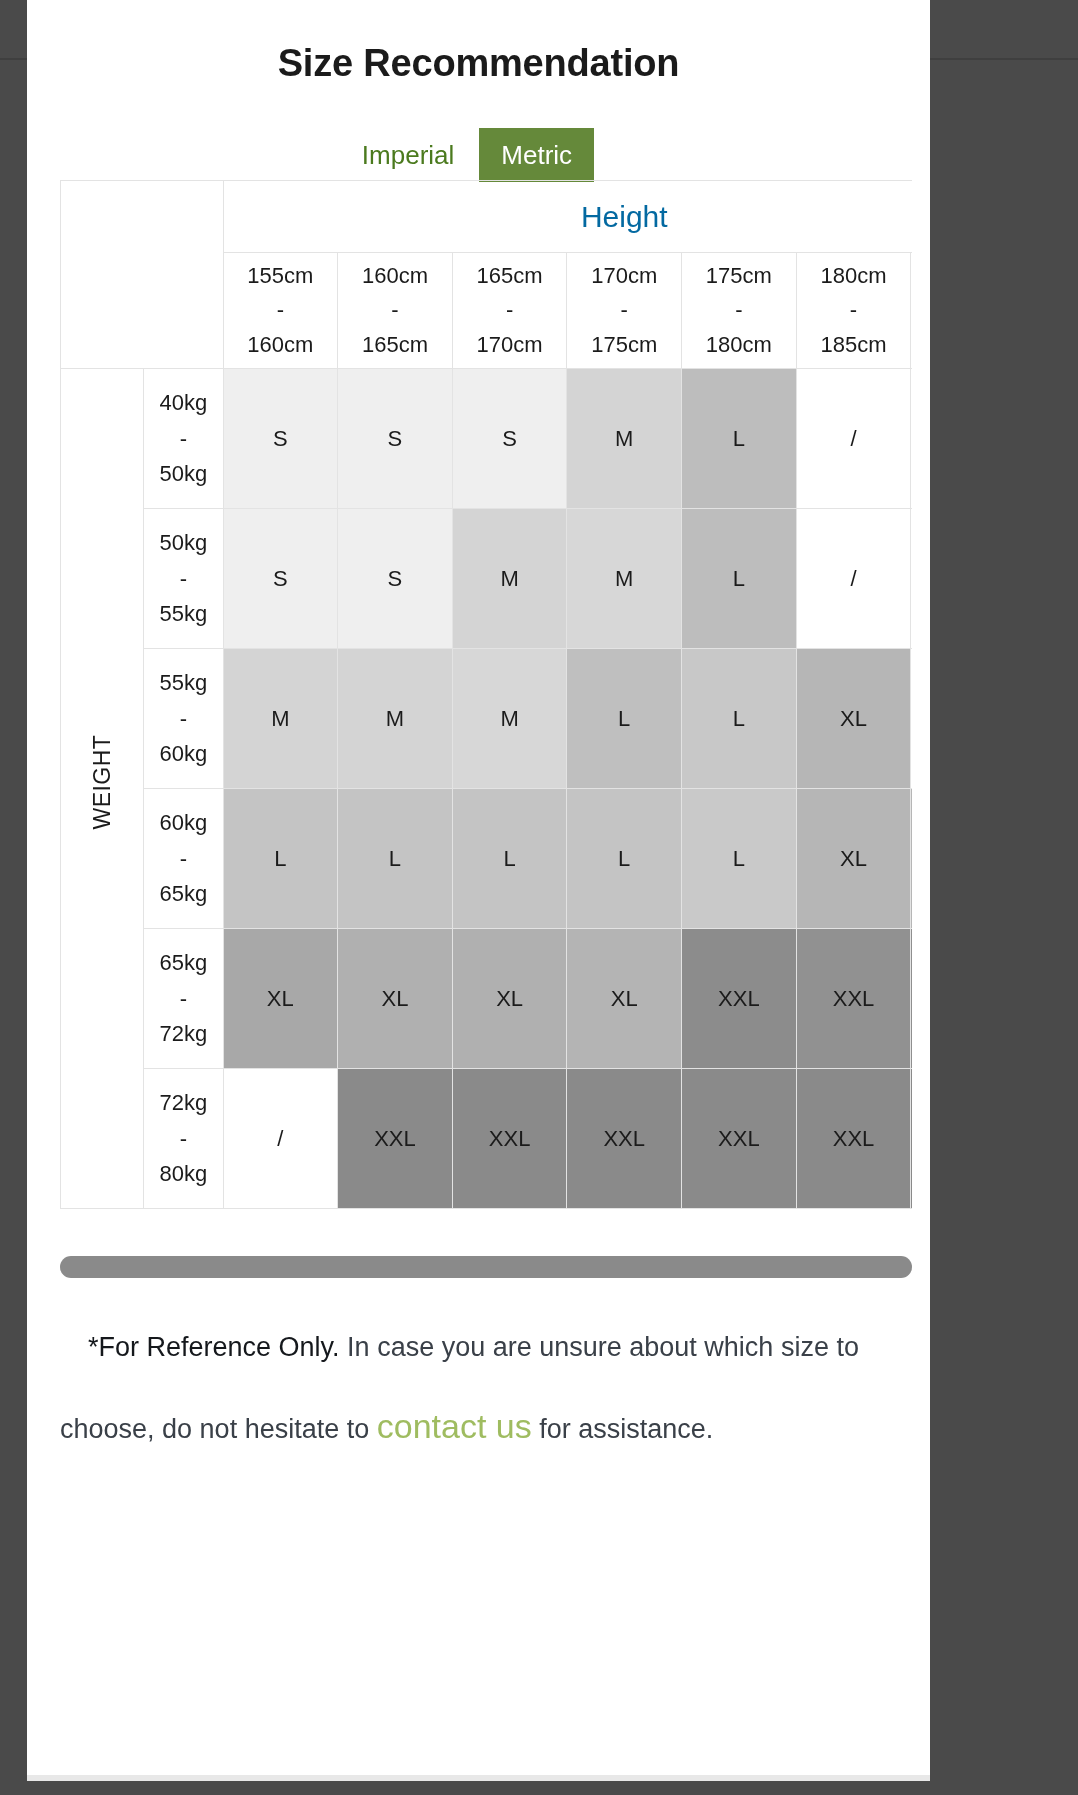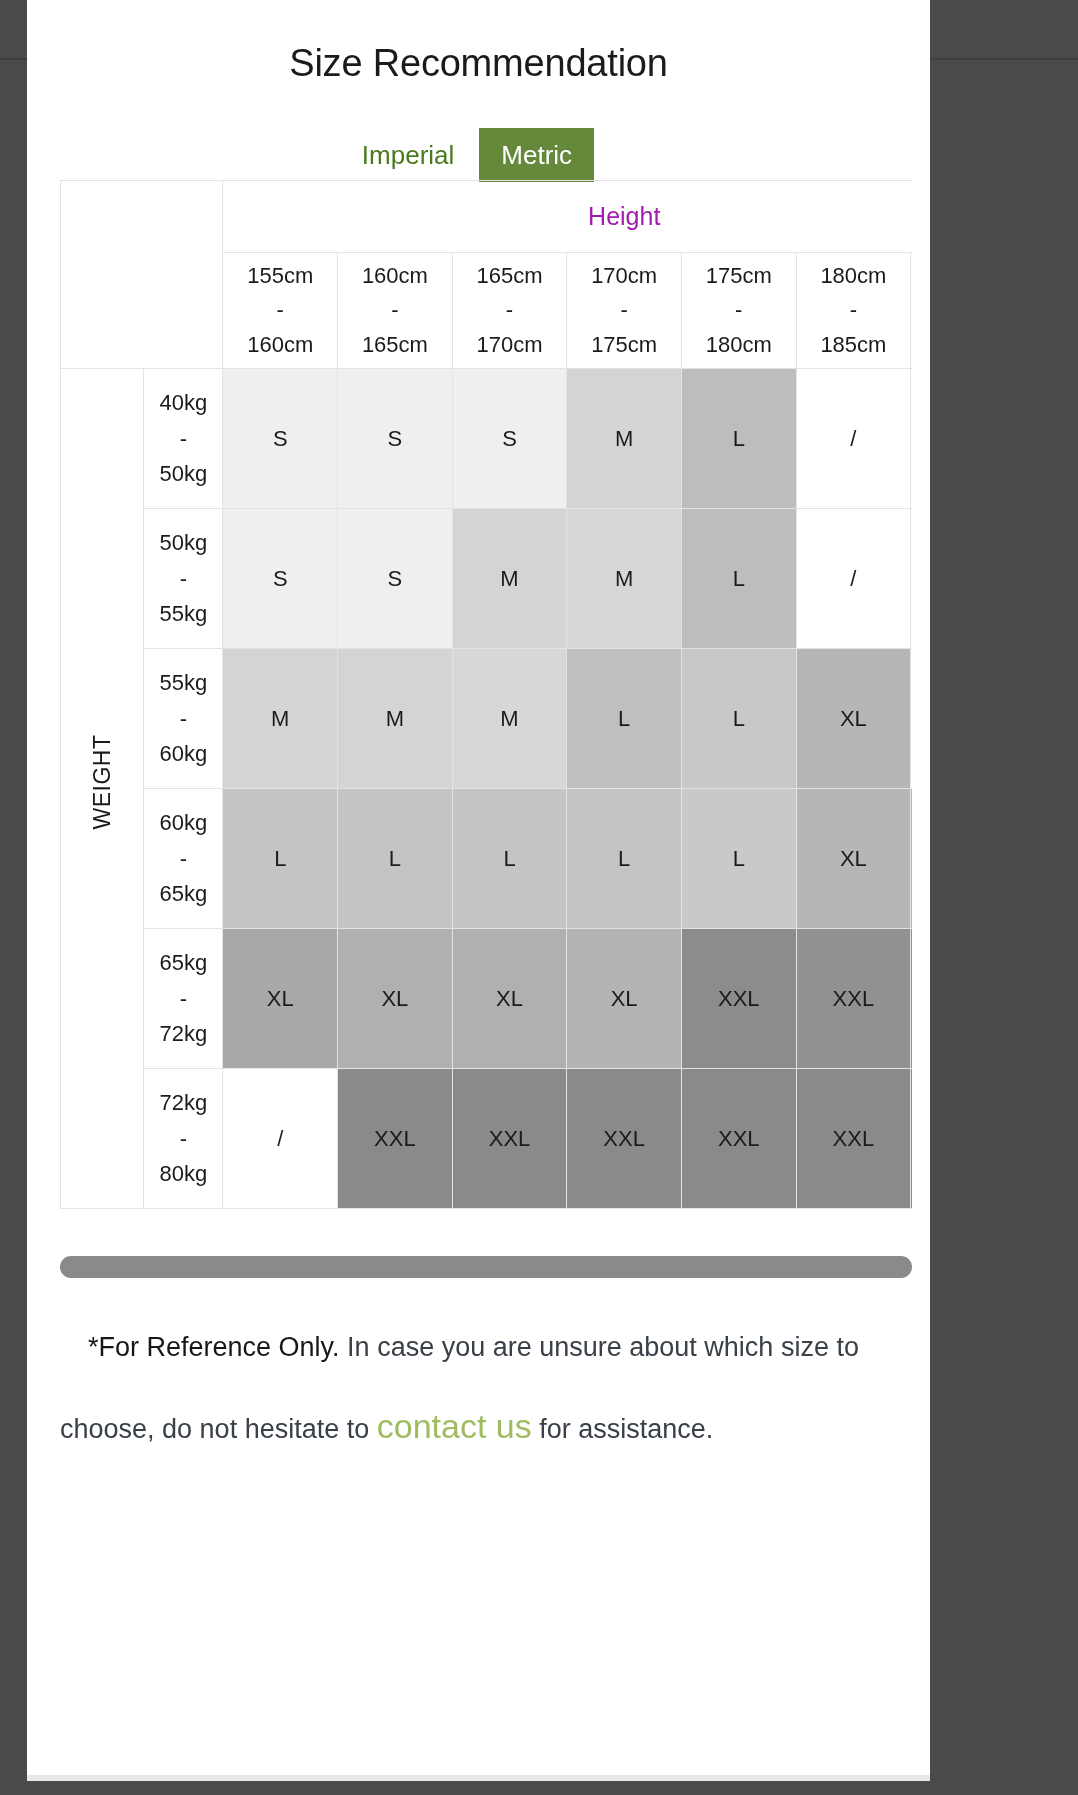--- a/index.html
+++ b/index.html
@@ -20,21 +20,21 @@
     position:absolute; left:27px; top:1775px; width:903px; height:6px;
     background:#e8e8e8;
   }
   
   .seam-l { position:absolute; left:0; top:58px; width:27px; height:2px; background:#3f3f3f; }
   .seam-r { position:absolute; right:0; top:58px; width:148px; height:2px; background:#3f3f3f; }
 
   
   .title {
     position:absolute; left:0; top:42px; width:903px;
-    text-align:center; font-size:38px; font-weight:normal;
+    text-align:center; font-size:38px; font-weight:bold;
     color:#1b1b1b; letter-spacing:-0.2px;
   }
 
   
   .unit-toggle {
     position:absolute; left:0; top:128px; width:884px;
     display:flex; justify-content:center; align-items:stretch;gap:7px;
   }
   .unit-btn {
     font-size:26px; line-height:1;
@@ -67,21 +67,21 @@
     border:1px solid #e3e3e3;
     text-align:center; vertical-align:middle;
     font-weight:normal;
     padding:0;
   }
   col.c-spacer { width:66px; }
   col.c-weight { width:63px; }
   col.c-h      { width:91px; }
 
   .height-head {
-    height:72px; font-size:25px; font-weight:bold; color:#a21caf;
+    height:72px; font-size:30px; font-weight:bold; color:#0369a1;
   }
   .range-head {
     height:116px; font-size:22px; line-height:1.55;
     white-space:nowrap; color:#1b1b1b;
   }
   .corner-cell { background:#fff; }
 
   .weight-axis {
     background:#fff; position:relative; width:66px;
   }

